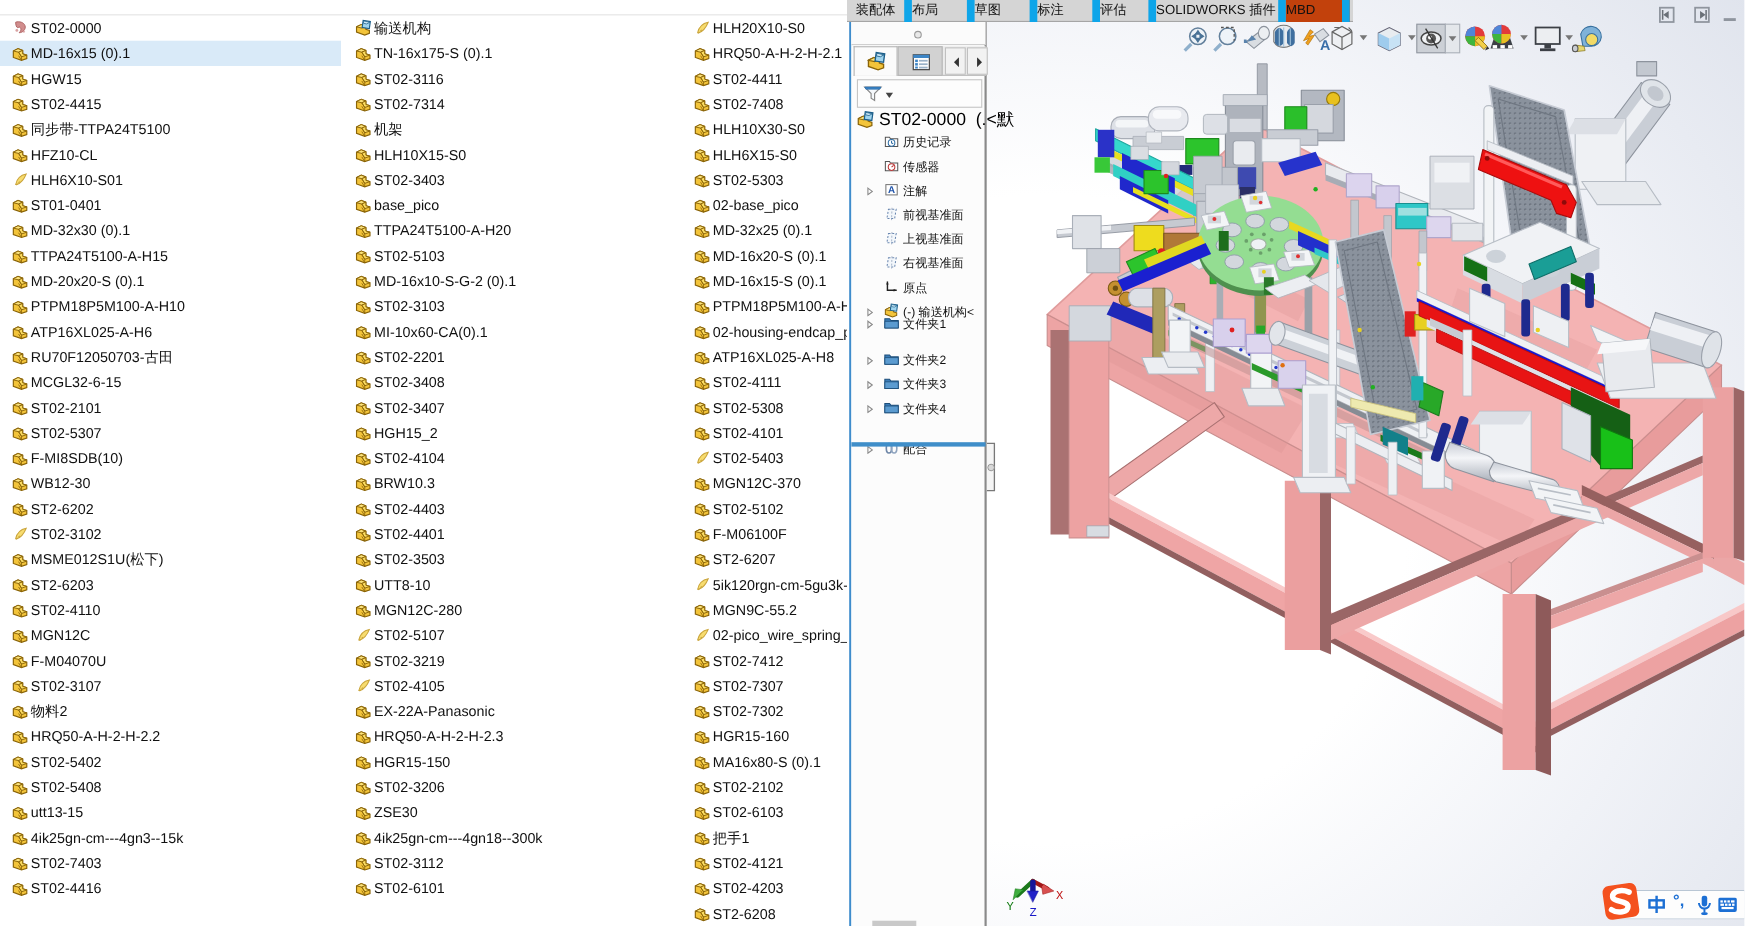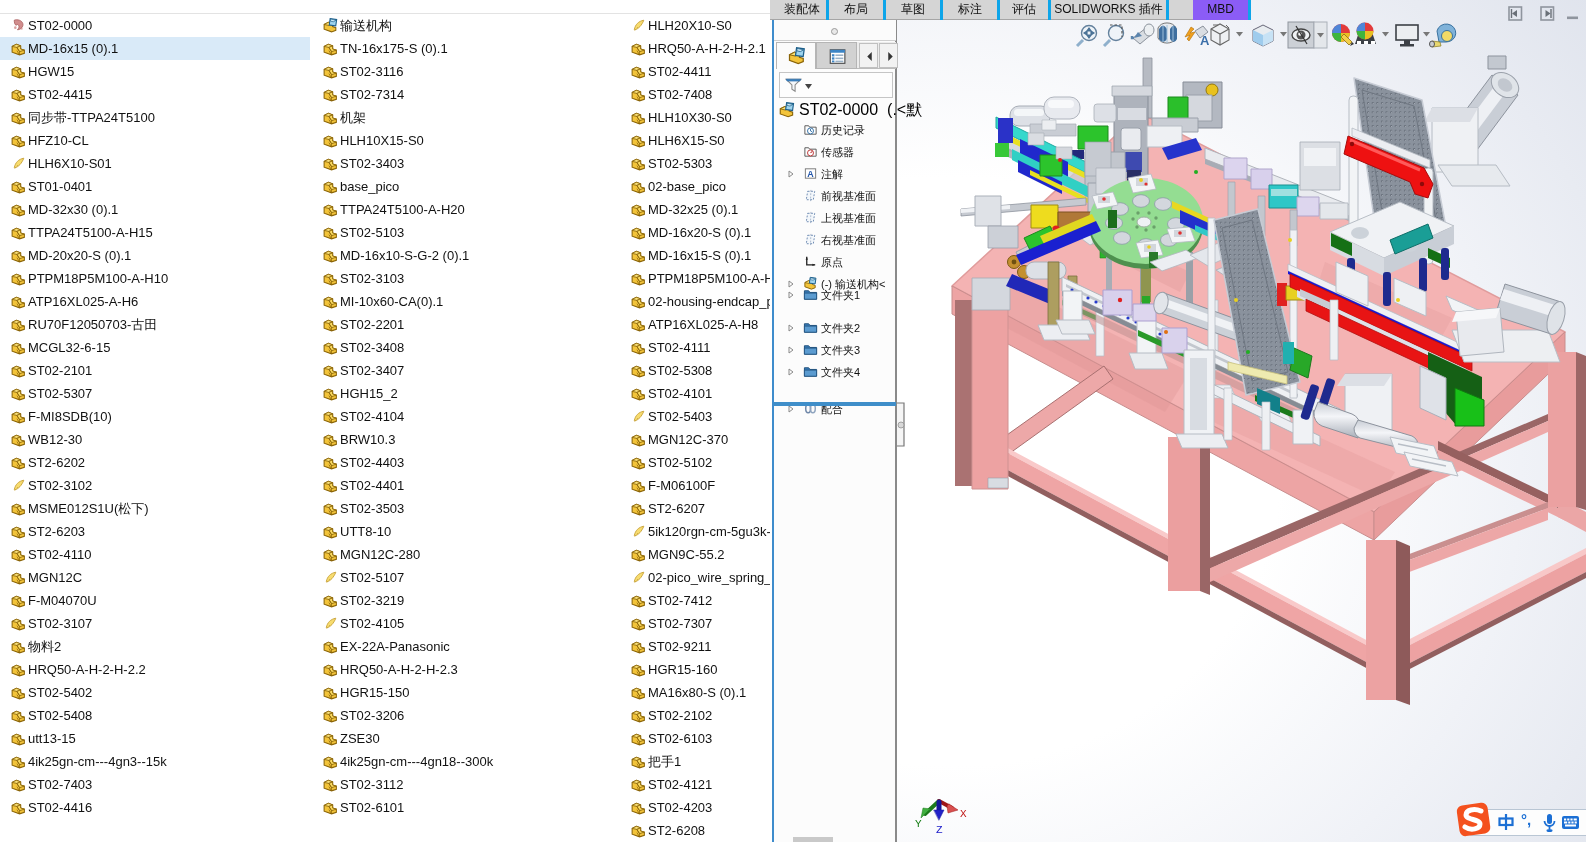--- a/index.html
+++ b/index.html
@@ -4,21 +4,21 @@
 body{font-family:"Liberation Sans",sans-serif;width:1586px;height:842px;overflow:hidden;background:#fff;position:relative}
 #viewport{position:absolute;left:897px;top:0;width:689px;height:842px;
  background:radial-gradient(ellipse 125% 92% at 8% 56%, #ffffff 38%, #f0f2f7 66%, #e0e4ed 96%);}
 #list{position:absolute;left:0;top:14px;width:770px;height:828px;background:transparent;font-size:13px;color:#111}
 #list .c{position:absolute;top:0}
 #list .r{height:23px;line-height:23px;white-space:nowrap;overflow:hidden}
 #list .i{width:17px;height:17px;vertical-align:-4px;margin-right:1px}
 #topline{position:absolute;left:0;top:13px;width:770px;height:1px;background:#e3e3e3}
 #hl{position:absolute;left:0;top:37px;width:310px;height:23px;background:#d9eaf8}
 #tabbar{position:absolute;left:770px;top:0;width:460px;height:20px;background:#d5d5d5;border-bottom:1px solid #a5a5a5;font-size:12px;color:#111}
-.tab{position:absolute;top:0;height:20px;line-height:19px;text-align:center;border-right:3px solid #0ea5e9}
+.tab{position:absolute;top:0;height:20px;line-height:19px;border-right:7px solid #0ea5e9}
 #panel{position:absolute;left:774px;top:20px;width:123px;height:822px;background:#fcfcfc;border-right:2px solid #8a8a8a}
 #blueline{position:absolute;left:772px;top:20px;width:2px;height:822px;background:#3e8ccc}
 .trow{position:absolute;left:0;height:22px;line-height:22px;font-size:11px;color:#111;white-space:nowrap}
 .trow .ti{width:15px;height:15px;vertical-align:-3px;margin-right:3px}
 .trow .ar{position:absolute;left:-16px;top:7px;width:8px;height:8px}
 </style></head><body>
 
 <svg width="0" height="0" style="position:absolute">
 <defs>
 <g id="ic-part">
@@ -752,21 +752,21 @@
           <use href="#ic-feather"></use>
         </svg><span>02-pico_wire_spring_a</span></div>
 <div class="r"><svg class="i" viewBox="0 0 16 16">
           <use href="#ic-part"></use>
         </svg><span>ST02-7412</span></div>
 <div class="r"><svg class="i" viewBox="0 0 16 16">
           <use href="#ic-part"></use>
         </svg><span>ST02-7307</span></div>
 <div class="r"><svg class="i" viewBox="0 0 16 16">
           <use href="#ic-part"></use>
-        </svg><span>ST02-9211</span></div>
+        </svg><span>ST02-7302</span></div>
 <div class="r"><svg class="i" viewBox="0 0 16 16">
           <use href="#ic-part"></use>
         </svg><span>HGR15-160</span></div>
 <div class="r"><svg class="i" viewBox="0 0 16 16">
           <use href="#ic-part"></use>
         </svg><span>MA16x80-S (0).1</span></div>
 <div class="r"><svg class="i" viewBox="0 0 16 16">
           <use href="#ic-part"></use>
         </svg><span>ST02-2102</span></div>
 <div class="r"><svg class="i" viewBox="0 0 16 16">
@@ -786,21 +786,21 @@
         </svg><span>ST2-6208</span></div>
     </div>
 </div>
 <div id="tabbar">
  <div class="tab" style="left:8px;width:51px">装配体</div>
  <div class="tab" style="left:59px;width:57px">布局</div>
  <div class="tab" style="left:116px;width:57px">草图</div>
  <div class="tab" style="left:173px;width:57px">标注</div>
  <div class="tab" style="left:230px;width:51px">评估</div>
  <div class="tab" style="left:281px;width:118px">SOLIDWORKS 插件</div>
- <div class="tab" style="left:423px;width:58px;background:#8b5cf6">MBD</div>
+ <div class="tab" style="left:399px;width:58px;background:#c2410c">MBD</div>
 </div>
 <div id="blueline"></div>
 <div id="panel">
 
  <div style="position:absolute;left:0;top:0;width:122px;height:21px;background:#fbfbfb;border-bottom:1px solid #cfcfcf">
    <div style="position:absolute;left:57px;top:8px;width:7px;height:7px;border:1px solid #9a9a9a;border-radius:50%;background:#e8e8e8"></div>
  </div>
 
  <div style="position:absolute;left:2px;top:22px;width:120px;height:27px;background:#ececec;border-bottom:1px solid #bbb">
    <div style="position:absolute;left:0;top:0;width:40px;height:27px;background:#fbfbfb;border:1px solid #b5b5b5;border-bottom:none">

